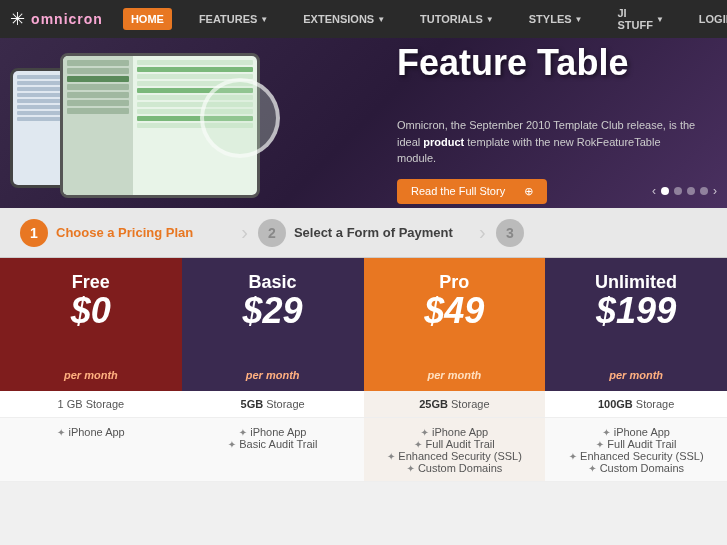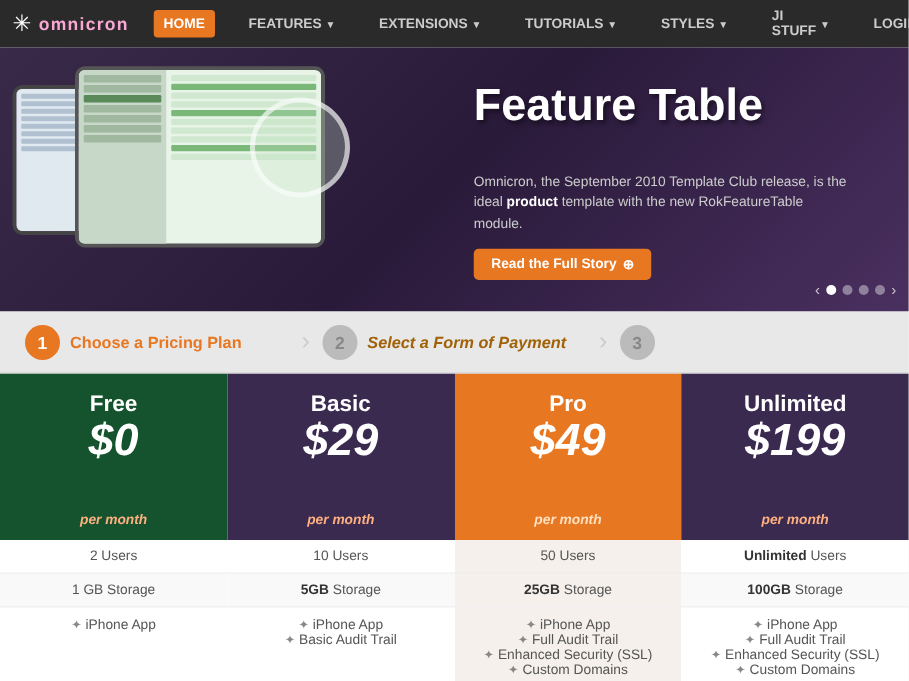--- a/index.html
+++ b/index.html
@@ -48,27 +48,27 @@
     }
     .nav-item.active {
       background: #e87722;
       color: #fff;
     }
     .nav-arrow { font-size: 8px; }
 
     
     .hero {
       background: linear-gradient(135deg, #3a2a4a 0%, #2a1a3a 50%, #4a3060 100%);
-      height: 211px;
+      height: 170px;
       position: relative;
       overflow: hidden;
       display: flex;
       align-items: center;
       justify-content: flex-end;
-      padding-right: 48px;
+      padding-right: 30px;
     }
     .hero-devices {
       position: absolute;
       left: 0;
       top: 0;
       width: 420px;
       height: 170px;
       display: flex;
       align-items: flex-end;
       padding-left: 10px;
@@ -168,22 +168,21 @@
     .hero-desc strong { color: #fff; font-weight: bold; }
     .hero-btn {
       background: #e87722;
       color: #fff;
       border: none;
       padding: 6px 14px;
       border-radius: 4px;
       font-size: 11px;
       cursor: pointer;
       display: inline-flex;
-      gap: 5px;
-      font-weight: bold;
+      gap: 19px;
     }
     .hero-nav {
       position: absolute;
       bottom: 10px;
       right: 10px;
       display: flex;
       align-items: center;
       gap: 5px;
     }
     .hero-nav-dot {
@@ -233,21 +232,21 @@
     }
     .step-num.inactive {
       background: #bbb;
       color: #888;
     }
     .step-label {
       font-size: 13px;
       font-weight: bold;
     }
     .step-label.active { color: #e87722; }
-    .step-label.inactive { color: #a16207; font-style: italic; }
+    .step-label.inactive { color: #404040; }
     .step-divider {
       color: #ccc;
       font-size: 20px;
       margin: 0 10px;
     }
 
     
     .pricing-section {
       background: #fff;
     }
@@ -255,21 +254,21 @@
       width: 100%;
       border-collapse: collapse;
     }
     .pricing-table th {
       padding: 14px 10px 10px;
       text-align: center;
       font-size: 18px;
       font-weight: bold;
       color: #fff;
     }
-    .col-free { background: #14532d; }
+    .col-free { background: #7f1d1d; }
     .col-basic { background: #3a2a50; }
     .col-pro { background: #e87722; }
     .col-enterprise { background: #3a2a50; }
     .price-amount {
       font-size: 36px;
       font-style: italic;
       font-weight: bold;
       display: block;
       line-height: 1;
     }
@@ -414,26 +413,20 @@
         </th>
         <th class="col-enterprise col-w">
           <span>Unlimited</span><br>
           <span class="price-amount">$199</span>
           <span class="price-period">per month</span>
         </th>
       </tr>
     </thead>
     <tbody>
 
-      <tr>
-        <td>2 Users</td>
-        <td>10 Users</td>
-        <td class="col-pro-cell">50 Users</td>
-        <td><strong>Unlimited</strong> Users</td>
-      </tr>
 
       <tr>
         <td>1 GB Storage</td>
         <td><strong>5GB</strong> Storage</td>
         <td class="col-pro-cell"><strong>25GB</strong> Storage</td>
         <td><strong>100GB</strong> Storage</td>
       </tr>
 
 
       <tr>

